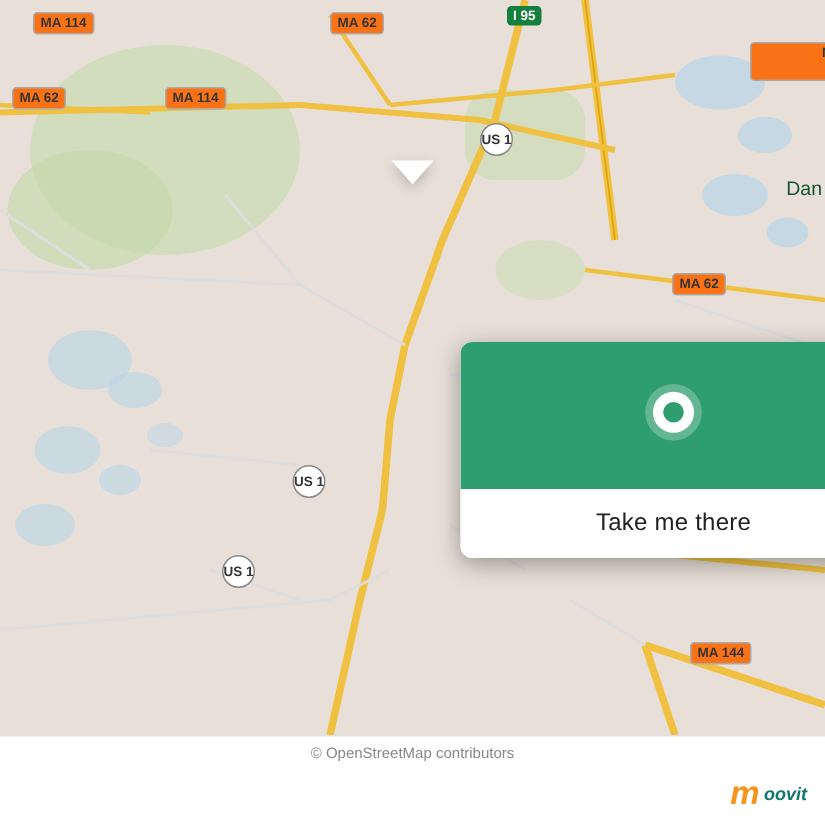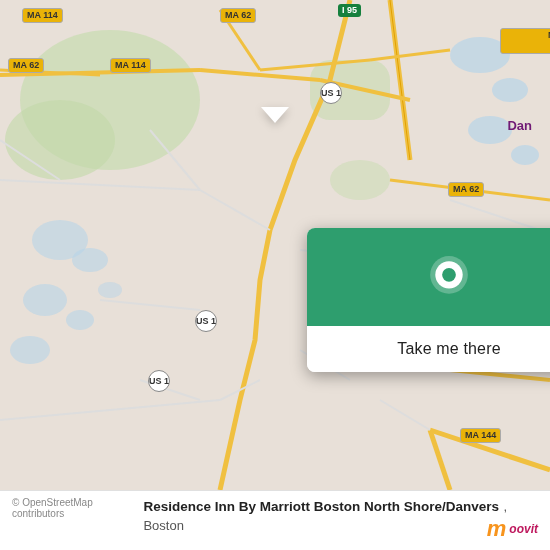--- a/index.html
+++ b/index.html
@@ -131,21 +131,21 @@
       font-size: 22px;
       font-weight: 900;
       color: #f7941d;
       font-style: italic;
       line-height: 1;
     }
 
     .moovit-text {
       font-size: 12px;
       font-weight: 700;
-      color: #be185d;
+      color: #0f766e;
       font-style: italic;
     }
 
     
     .road-badge {
       position: absolute;
       display: flex;
       align-items: center;
       justify-content: center;
       border-radius: 3px;
@@ -167,21 +167,21 @@
     .road-badge.us-route {
       background: white;
       color: #333;
       border: 1.5px solid #888;
       border-radius: 50%;
       width: 22px;
       height: 22px;
       padding: 0;
     }
     .road-badge.state {
-      background: #eab308;
+      background: #f97316;
       color: #333;
       border: 1.5px solid #aaa;
       border-radius: 3px;
       min-width: 22px;
       text-align: right;
     }
   </style>
 </head>
 <body>
 
@@ -284,31 +284,26 @@
           <circle cx="24" cy="22" r="8" fill="#2e9e6e"></circle>
           <path d="M24 40 L18 28 Q10 24 10 18 A14 14 0 0 1 38 18 Q38 24 30 28 Z" fill="none"></path>
         </svg>
       </div>
       <button id="take-me-there-btn">Take me there</button>
     </div>
     <div class="card-arrow"></div>
   </div>
 
   
-  <div style="position:absolute;top:118px;right:18px;font-size:13px;color:#701a75;font-weight:700;">Dan</div>
+  <div style="position:absolute;top:118px;right:2px;font-size:13px;color:#14532d;font-weight:400;">Dan</div>
 </div>
 
 <div id="bottom-bar">
   <div id="attribution">
     <span>© OpenStreetMap contributors</span>
   </div>
   <div style="display:flex;align-items:baseline;justify-content:space-between;">
-    <div>
-      <span id="place-name">Residence Inn By Marriott Boston North Shore/Danvers</span>
-      <span style="font-size:13px;color:#555;">, </span>
-      <span id="place-city">Boston</span>
-    </div>
     <div id="moovit-logo">
       <span class="moovit-m">m</span>
         <span class="moovit-text">oovit</span>
     </div>
   </div>
 </div>
 
 </body></html>

